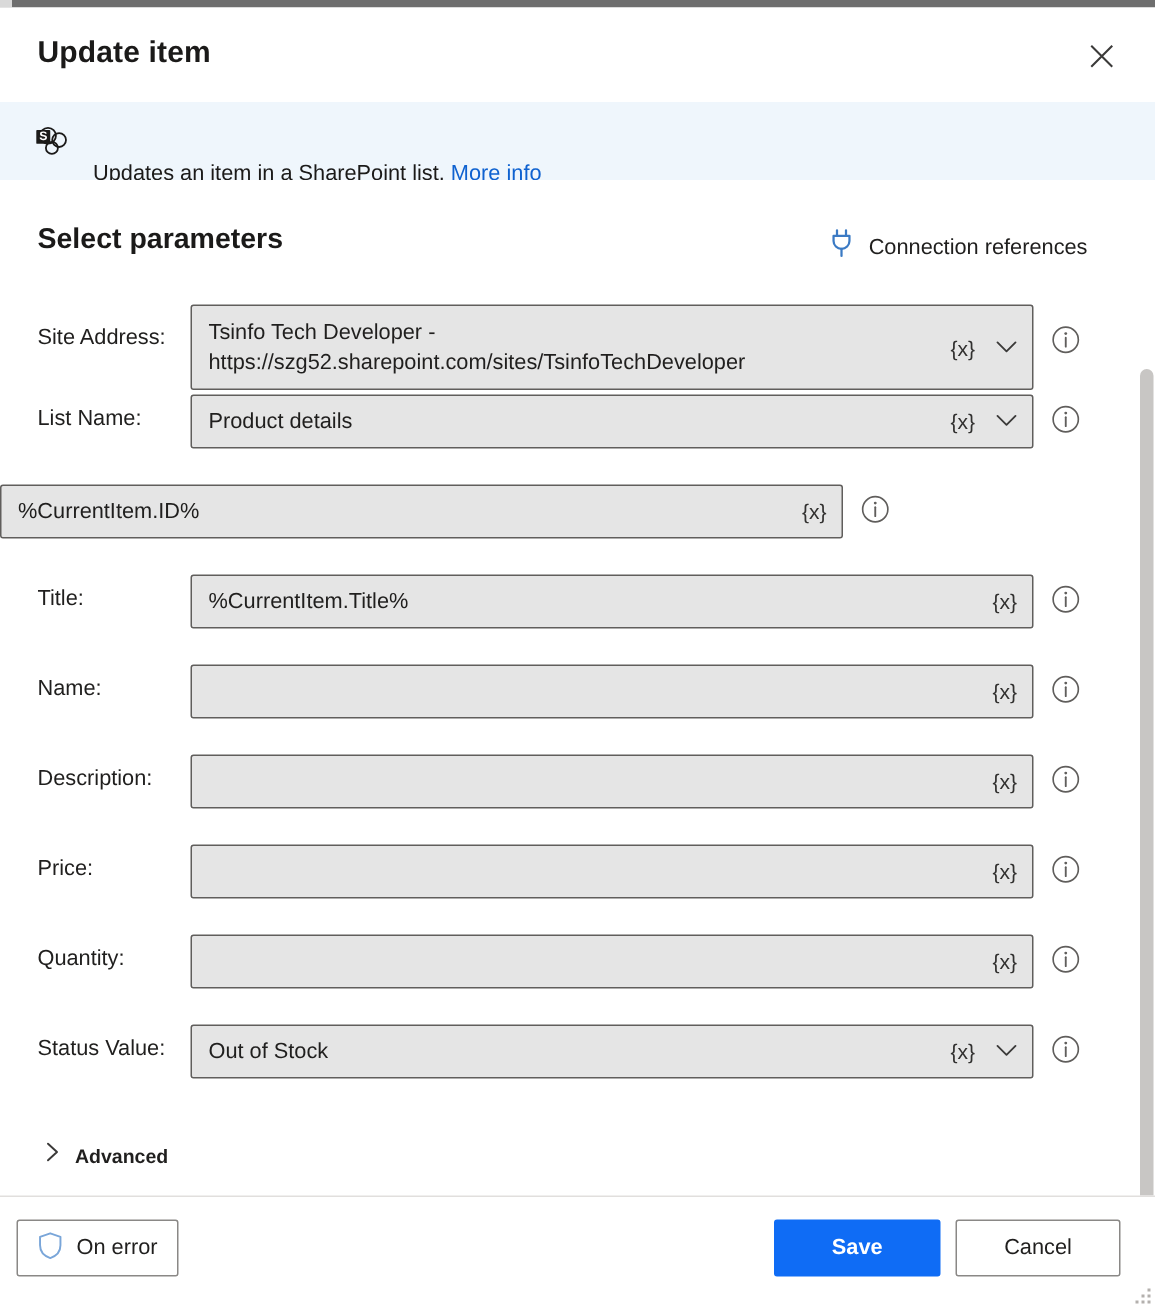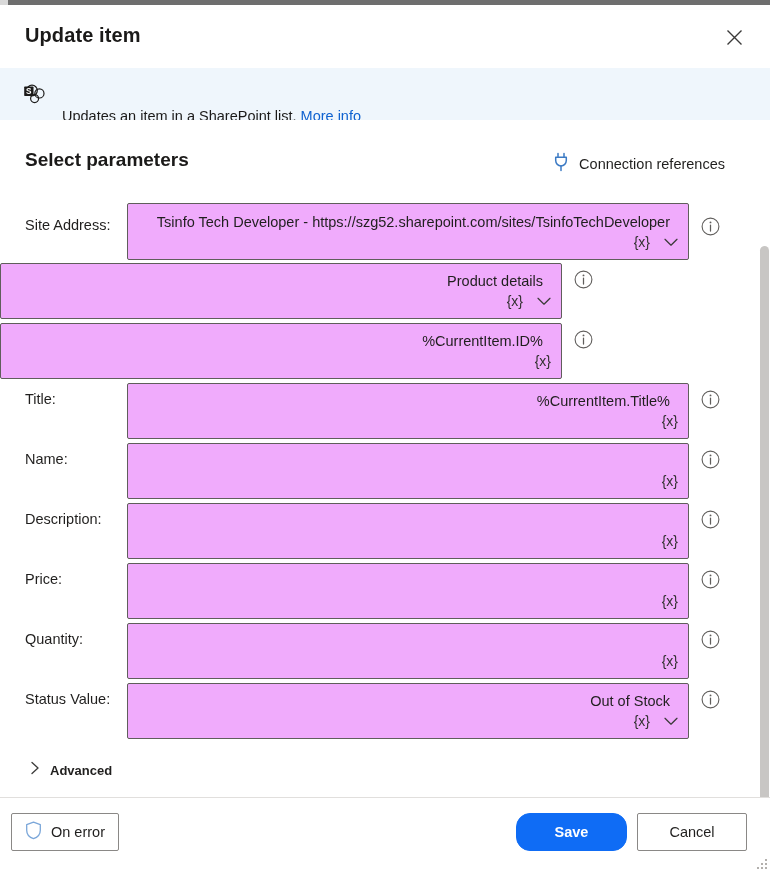--- a/index.html
+++ b/index.html
@@ -154,27 +154,26 @@
     white-space: nowrap;
   }
   .row.tall .label { padding-top: 22px; }
 
   .field {
     position: relative;
     width: 562px;
     min-height: 34px;
     border: 1px solid #605e5c;
     border-radius: 2px;
-    background: #f0abfc;
-    display: flex;
-    align-items: flex-end;
+    background: #e5e5e5;
+    display: flex;
+    align-items: center;
     padding: 7px 10px 7px 11px;
     margin-top: 8px;
     cursor: text;
-    flex-direction: column;
   }
   .row.tall .field {
     min-height: 52px;
     padding-top: 8px;
   }
   .field .value {
     flex: 1 1 auto;
     font-size: 14.5px;
     color: #201f1e;
     line-height: 20px;
@@ -255,21 +254,20 @@
     gap: 9px;
     text-align: right;
   }
   .btn-save {
     left: 516px; top: 813px;
     width: 111px;
     background: #0f6cf5;
     border-color: #0f6cf5;
     color: #ffffff;
     font-weight: 600;
-    border-radius: 14px;
   }
   .btn-cancel {
     left: 637px; top: 813px;
     width: 110px;
   }
 
   
   .scrollbar-track {
     position: absolute;
     right: 0; top: 120px;
@@ -362,20 +360,21 @@
                 </svg></span>
             </div>
           </div>
           <span class="info-ico"><svg width="19" height="19" viewBox="0 0 19 19">
               <circle cx="9.5" cy="9.5" r="8.4" fill="none" stroke="#605e5c" stroke-width="1.1"></circle>
               <circle cx="9.5" cy="5.4" r="0.95" fill="#605e5c"></circle>
               <path d="M9.5 8.1 V14.1" stroke="#605e5c" stroke-width="1.25" fill="none" stroke-linecap="round"></path>
             </svg></span>
         </div>
         <div class="row">
+          <div class="label">List Name:</div>
           <div class="field">
             <div class="value">Product details</div>
             <div class="adorn">
               <span class="fx">{x}</span>
               <span class="chev"><svg width="14" height="9" viewBox="0 0 14 9">
                   <path d="M1 1.3 L7 7.2 L13 1.3" stroke="#3b3a39" stroke-width="1.25" fill="none" stroke-linecap="round" stroke-linejoin="round"></path>
                 </svg></span>
             </div>
           </div>
           <span class="info-ico"><svg width="19" height="19" viewBox="0 0 19 19">

